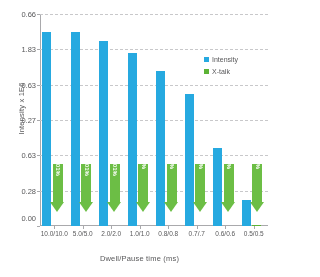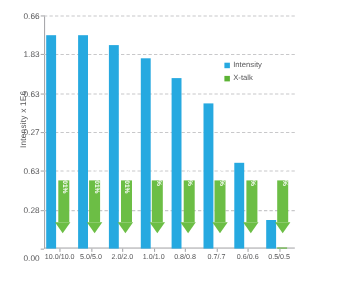--- a/index.html
+++ b/index.html
@@ -288,21 +288,21 @@
             <div class="arrow-shaft"></div>
             <div class="arrow-head"></div>
             <div class="arrow-label">0.33%</div>
           </div>
         </div>
       </div>
   </div>
 
   <div id="ytick-layer">
       <div class="y-tick-mark" style="top: 226px; left: 37px; position: absolute;"></div>
-      <div class="y-tick-label" style="top: 234px; right: 243px;">0.00</div>
+      <div class="y-tick-label" style="top: 218px; right: 243px;">0.00</div>
       <div class="y-tick-mark" style="top: 190.667px; left: 37px; position: absolute;"></div>
       <div class="y-tick-label" style="top: 190.667px; right: 243px;">0.28</div>
       <div class="y-tick-mark" style="top: 155.333px; left: 37px; position: absolute;"></div>
       <div class="y-tick-label" style="top: 155.333px; right: 243px;">0.63</div>
       <div class="y-tick-mark" style="top: 120px; left: 37px; position: absolute;"></div>
       <div class="y-tick-label" style="top: 120px; right: 243px;">0.27</div>
       <div class="y-tick-mark" style="top: 84.6667px; left: 37px; position: absolute;"></div>
       <div class="y-tick-label" style="top: 84.6667px; right: 243px;">0.63</div>
       <div class="y-tick-mark" style="top: 49.3333px; left: 37px; position: absolute;"></div>
       <div class="y-tick-label" style="top: 49.3333px; right: 243px;">1.83</div>
@@ -321,20 +321,21 @@
       <div class="x-tick-mark" style="left: 168.25px; top: 226px;"></div>
       <div class="x-tick-label" style="left: 145.25px;">0.8/0.8</div>
       <div class="x-tick-mark" style="left: 196.75px; top: 226px;"></div>
       <div class="x-tick-label" style="left: 173.75px;">0.7/.7</div>
       <div class="x-tick-mark" style="left: 225.25px; top: 226px;"></div>
       <div class="x-tick-label" style="left: 202.25px;">0.6/0.6</div>
       <div class="x-tick-mark" style="left: 253.75px; top: 226px;"></div>
       <div class="x-tick-label" style="left: 230.75px;">0.5/0.5</div>
     </div>
 
+  <div id="x-axis-title">Dwell/Pause time (ms)</div>
 
   <div id="legend">
     <div class="legend-entry">
       <span class="legend-swatch intensity"></span>
       <span class="legend-text">Intensity</span>
     </div>
     <div class="legend-entry">
       <span class="legend-swatch xtalk"></span>
       <span class="legend-text">X-talk</span>
     </div>

